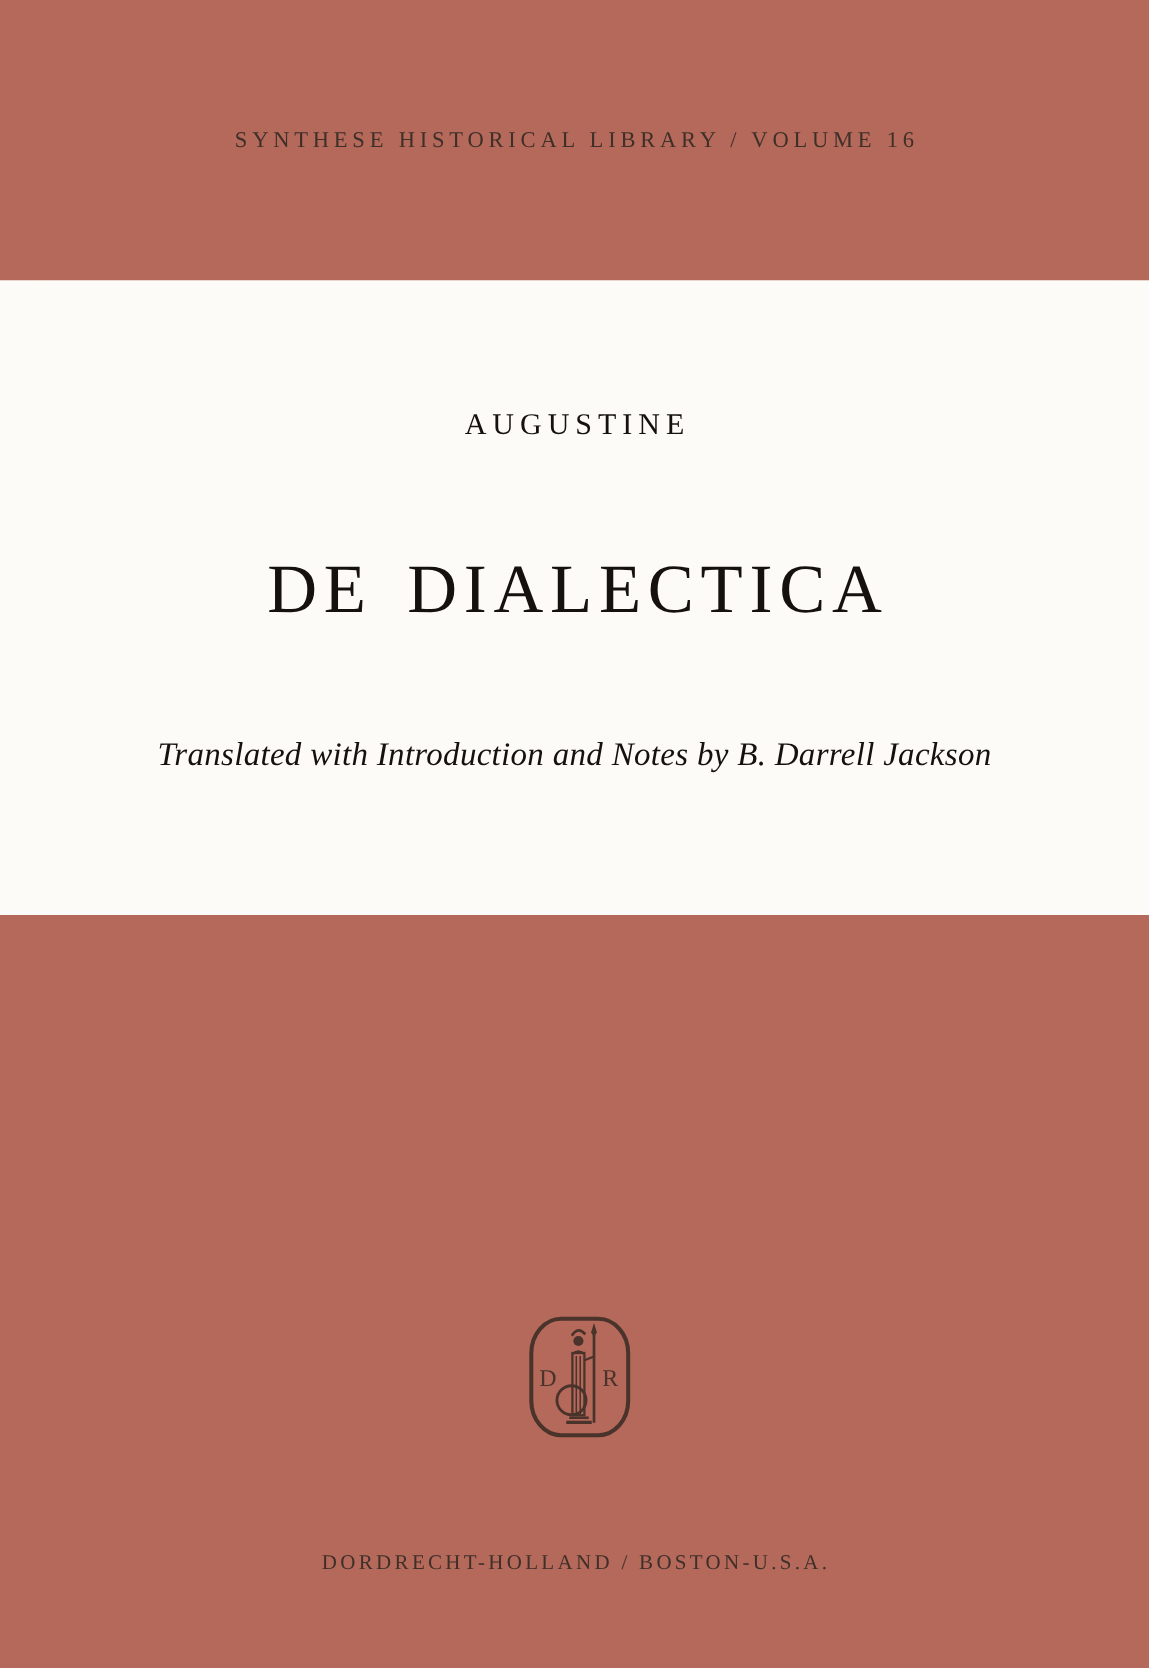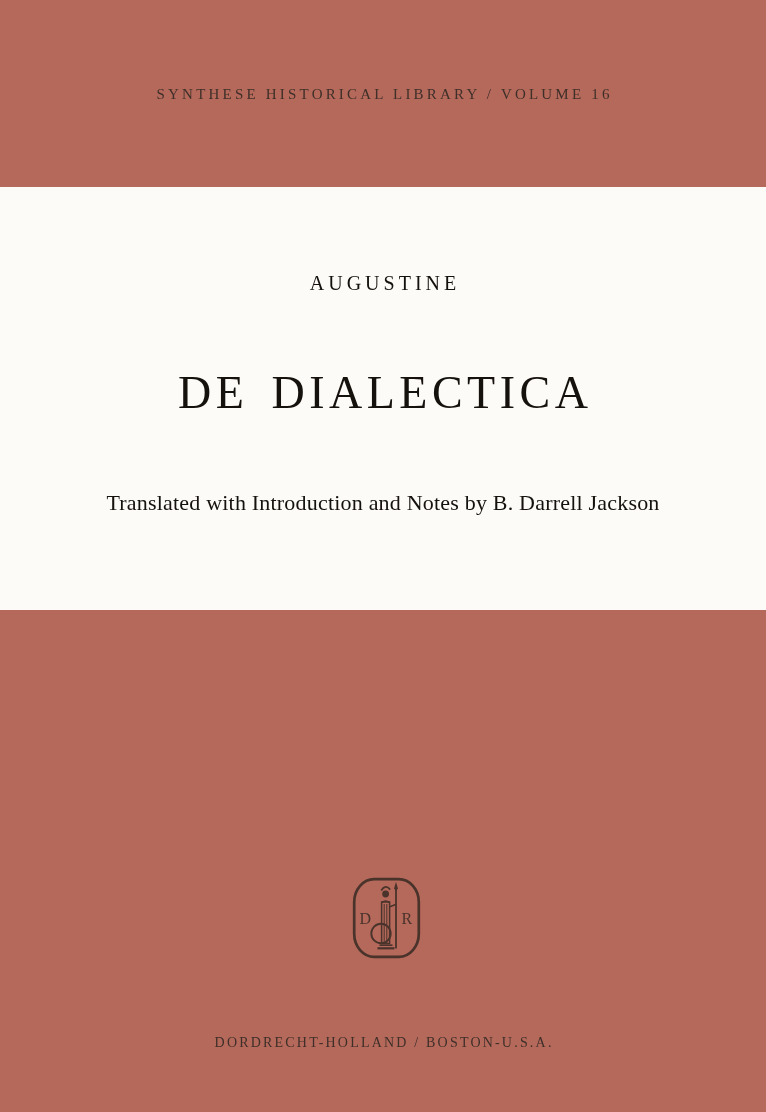--- a/index.html
+++ b/index.html
@@ -48,20 +48,21 @@
     font-size: 46px;
     letter-spacing: 4.5px;
     text-indent: 4.5px;
     word-spacing: 7px;
     color: var(--ink-on-cream, #15110d);
   }
 
   .translator-credit {
     top: 305px;
     font-size: 22px;
+    font-style: italic;
     letter-spacing: 0.2px;
     color: var(--ink-on-cream, #15110d);
   }
 
   .publisher-name {
     top: 389px;
     font-size: 17px;
     letter-spacing: 3px;
     text-indent: 3px;
     color: var(--ink-on-red, #3e2f29);

